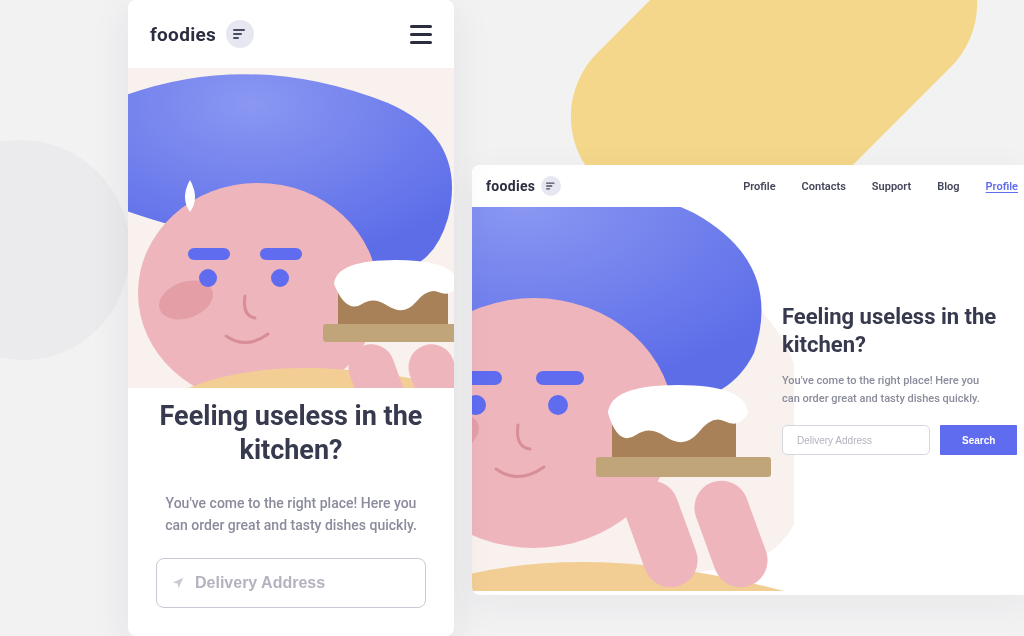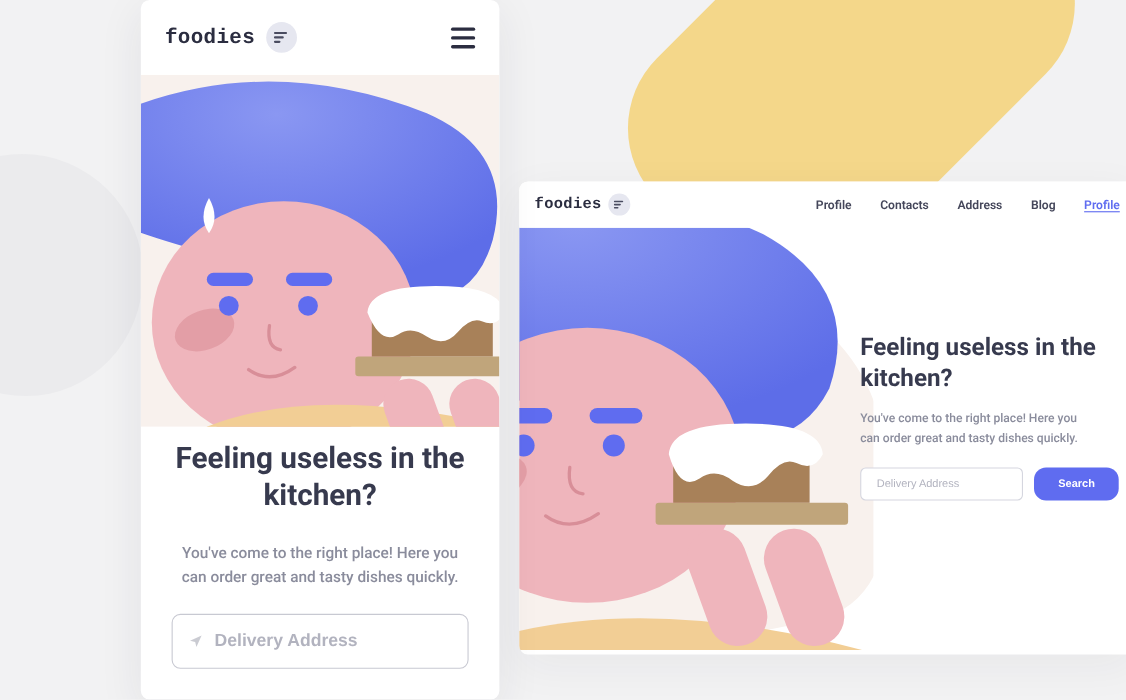--- a/index.html
+++ b/index.html
@@ -21,21 +21,21 @@
   
   .mobile {
     position: absolute; top: 0; left: 128px; width: 326px; height: 636px;
     background: #ffffff; border-radius: 8px; box-shadow: 0 10px 40px rgba(40,40,60,0.08);
     z-index: 10; overflow: hidden; display: flex; flex-direction: column;
   }
   .mobile-header {
     height: 68px; display: flex; align-items: center; justify-content: space-between;
     padding: 0 22px; flex-shrink: 0;
   }
-  .brand { display: flex; align-items: center; gap: 10px; font-family: Liberation Mono, monospace; }
+  .brand { display: flex; align-items: center; gap: 10px; }
   .brand-name { font-weight: 700; font-size: 19px; color: #2b2d40; letter-spacing: 0.3px; }
   .brand-icon {
     width: 28px; height: 28px; background: #e6e7f0; border-radius: 50%;
     display: flex; align-items: center; justify-content: center;
   }
   .brand-icon svg { width: 14px; height: 14px; }
   .hamburger { display: flex; flex-direction: column; gap: 5px; cursor: pointer; }
   .hamburger span { display: block; width: 22px; height: 3px; background: #2b2d40; border-radius: 2px; }
 
   .mobile-hero { flex: 0 0 auto; width: 100%; padding: 0 0 4px; }
@@ -86,21 +86,21 @@
   .search-row { display: flex; gap: 10px; align-items: center; }
   .desktop-input {
     width: 148px; height: 30px; border: 1px solid #d5d6df; border-radius: 5px;
     display: flex; align-items: center; padding: 0 8px; gap: 6px; background: #fff;
   }
   .desktop-input input { flex:1; border:none; outline:none; font-size:10px; color:#555; background:transparent; font-weight:500; }
   .desktop-input input::placeholder { color:#b2b3bf; font-weight:500; }
   .desktop-input .loc-icon { width: 9px; height: 9px; opacity: 0.35; }
   .search-btn {
     height: 30px; background: #5f6cf0; color: #fff; font-size: 10px; font-weight: 600;
-    border: none; border-radius: 11px; padding: 0 22px; cursor: pointer;
+    border: none; border-radius: 1px; padding: 0 22px; cursor: pointer;
   }
 </style>
 </head>
 <body>
 
 <div class="bg-blob-left"></div>
 <div class="bg-blob-top"></div>
 
 <div class="mobile">
   <div class="mobile-header">
@@ -186,21 +186,21 @@
               <line x1="1" y1="3" x2="11" y2="3"></line>
               <line x1="1" y1="7" x2="8" y2="7"></line>
               <line x1="1" y1="11" x2="5" y2="11"></line>
             </g>
           </svg>
       </span>
     </div>
     <nav class="nav">
       <a>Profile</a>
       <a>Contacts</a>
-      <a>Address</a>
+      <a>Support</a>
       <a>Blog</a>
       <a class="active">Profile</a>
     </nav>
   </div>
 
   <div class="desktop-body">
     <div class="desktop-illus">
       <svg viewBox="0 0 410 388" width="410" height="388">
         <defs>
           <radialGradient id="hairG2" cx="40%" cy="15%" r="80%">

